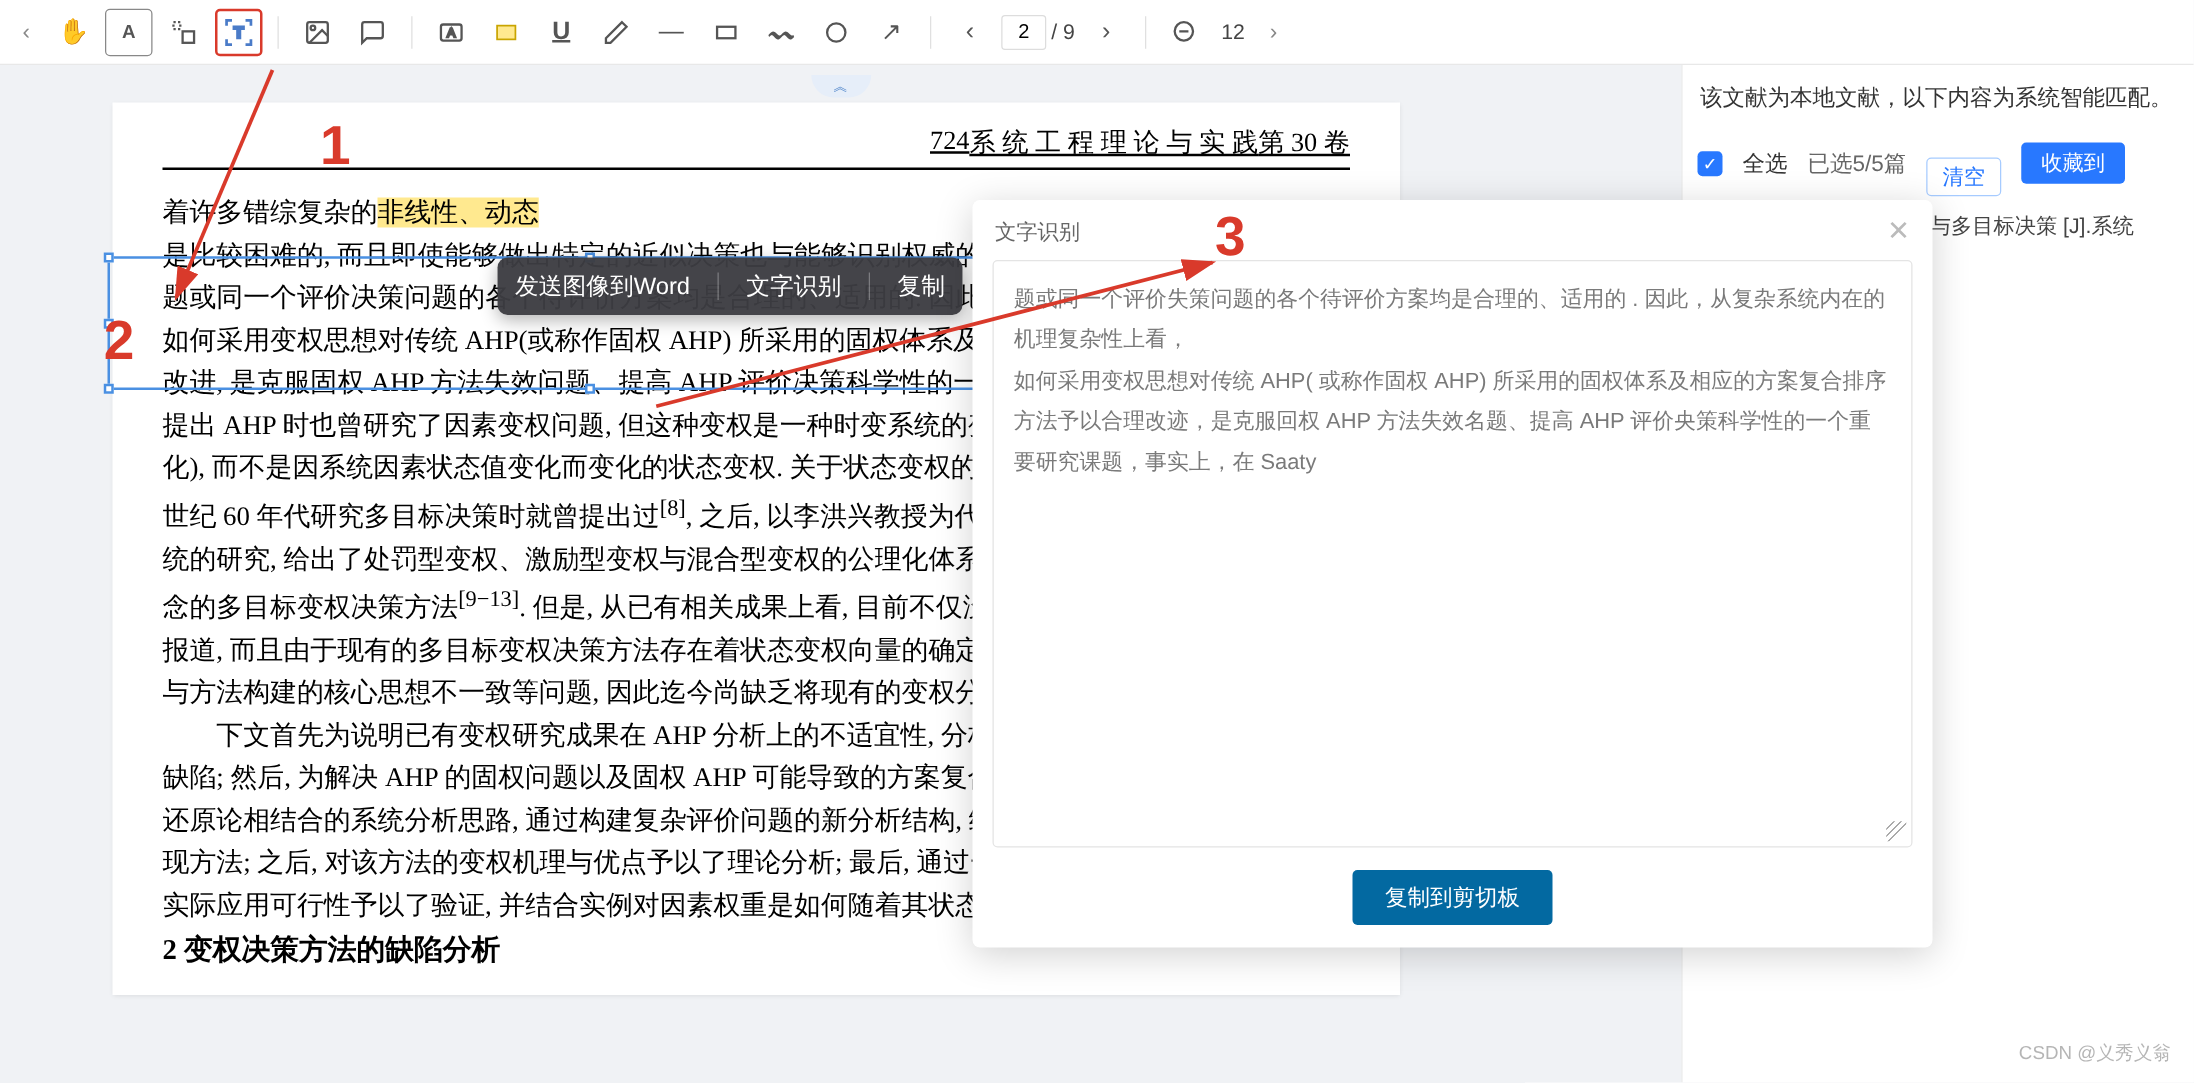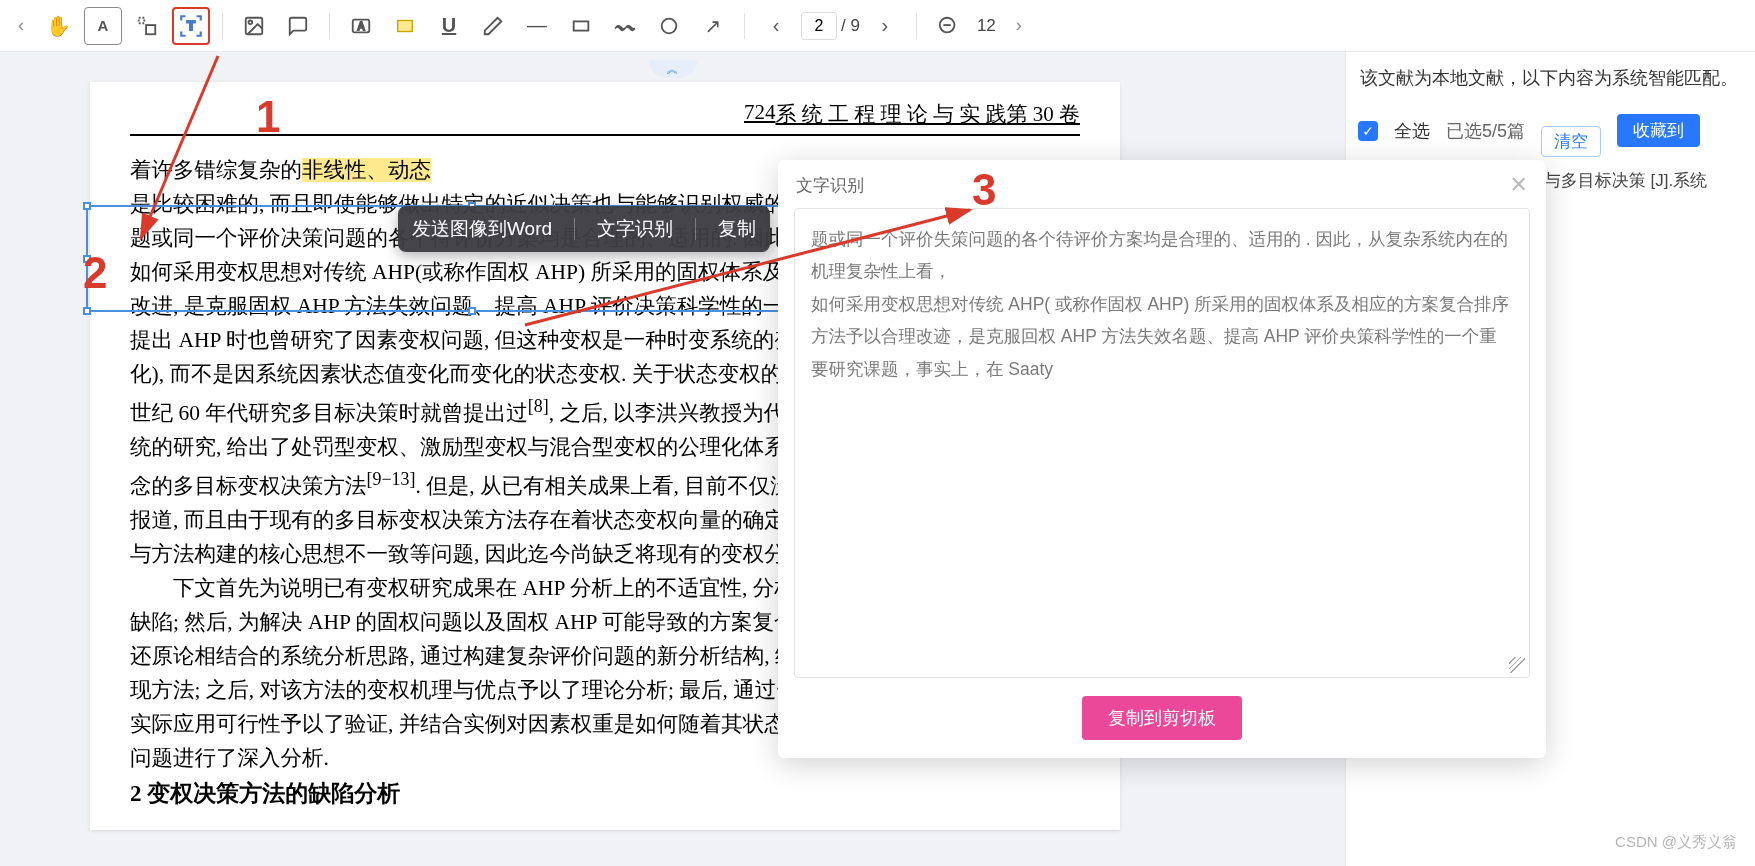--- a/index.html
+++ b/index.html
@@ -257,21 +257,21 @@
       background:
         linear-gradient(135deg, transparent 0, transparent 4px, #aaa 4px, #aaa 5px, transparent 5px, transparent 8px, #aaa 8px, #aaa 9px, transparent 9px, transparent 12px, #aaa 12px, #aaa 13px, transparent 13px);
     }
     .ocr-footer {
       display: flex;
       justify-content: center;
       gap: 28px;
       padding: 18px;
     }
     .ocr-btn-primary {
-      background: #ec4899;
+      background: #0369a1;
       color: #fff;
       border: none;
       border-radius: 4px;
       padding: 10px 26px;
       font-size: 18px;
       cursor: pointer;
       text-align: right;
     }
     .ocr-btn-outline {
       background: #fff;
@@ -412,21 +412,20 @@
         <p><span>世纪 60 年代研究多目标决策时就曾提出过</span><sup>[8]</sup><span>, 之后, 以李洪兴教授为代表的</span></p>
         <p>统的研究, 给出了处罚型变权、激励型变权与混合型变权的公理化体系和基于</p>
         <p><span>念的多目标变权决策方法</span><sup>[9−13]</sup><span>. 但是, 从已有相关成果上看, 目前不仅没有关</span></p>
         <p>报道, 而且由于现有的多目标变权决策方法存在着状态变权向量的确定过于主</p>
         <p>与方法构建的核心思想不一致等问题, 因此迄今尚缺乏将现有的变权分析方法</p>
         <p class="indent">下文首先为说明已有变权研究成果在 AHP 分析上的不适宜性, 分析了现</p>
         <p>缺陷; 然后, 为解决 AHP 的固权问题以及固权 AHP 可能导致的方案复合排序</p>
         <p>还原论相结合的系统分析思路, 通过构建复杂评价问题的新分析结构, 给出了</p>
         <p>现方法; 之后, 对该方法的变权机理与优点予以了理论分析; 最后, 通过一个实</p>
         <p>实际应用可行性予以了验证, 并结合实例对因素权重是如何随着其状态变化而</p>
-        <p>问题进行了深入分析.</p>
         <p class="section-title">2   变权决策方法的缺陷分析</p>
       </div>
 
       <div class="sel-box" style="left:-4px;top:123px;width:772px;height:107px;">
         <div class="sel-handle" style="left:-5px;top:-5px;"></div>
         <div class="sel-handle" style="right:-5px;top:-5px;"></div>
         <div class="sel-handle" style="left:-5px;bottom:-5px;"></div>
         <div class="sel-handle" style="right:-5px;bottom:-5px;"></div>
         <div class="sel-handle" style="left:50%;top:-5px;margin-left:-4px;"></div>
         <div class="sel-handle" style="left:50%;bottom:-5px;margin-left:-4px;"></div>

